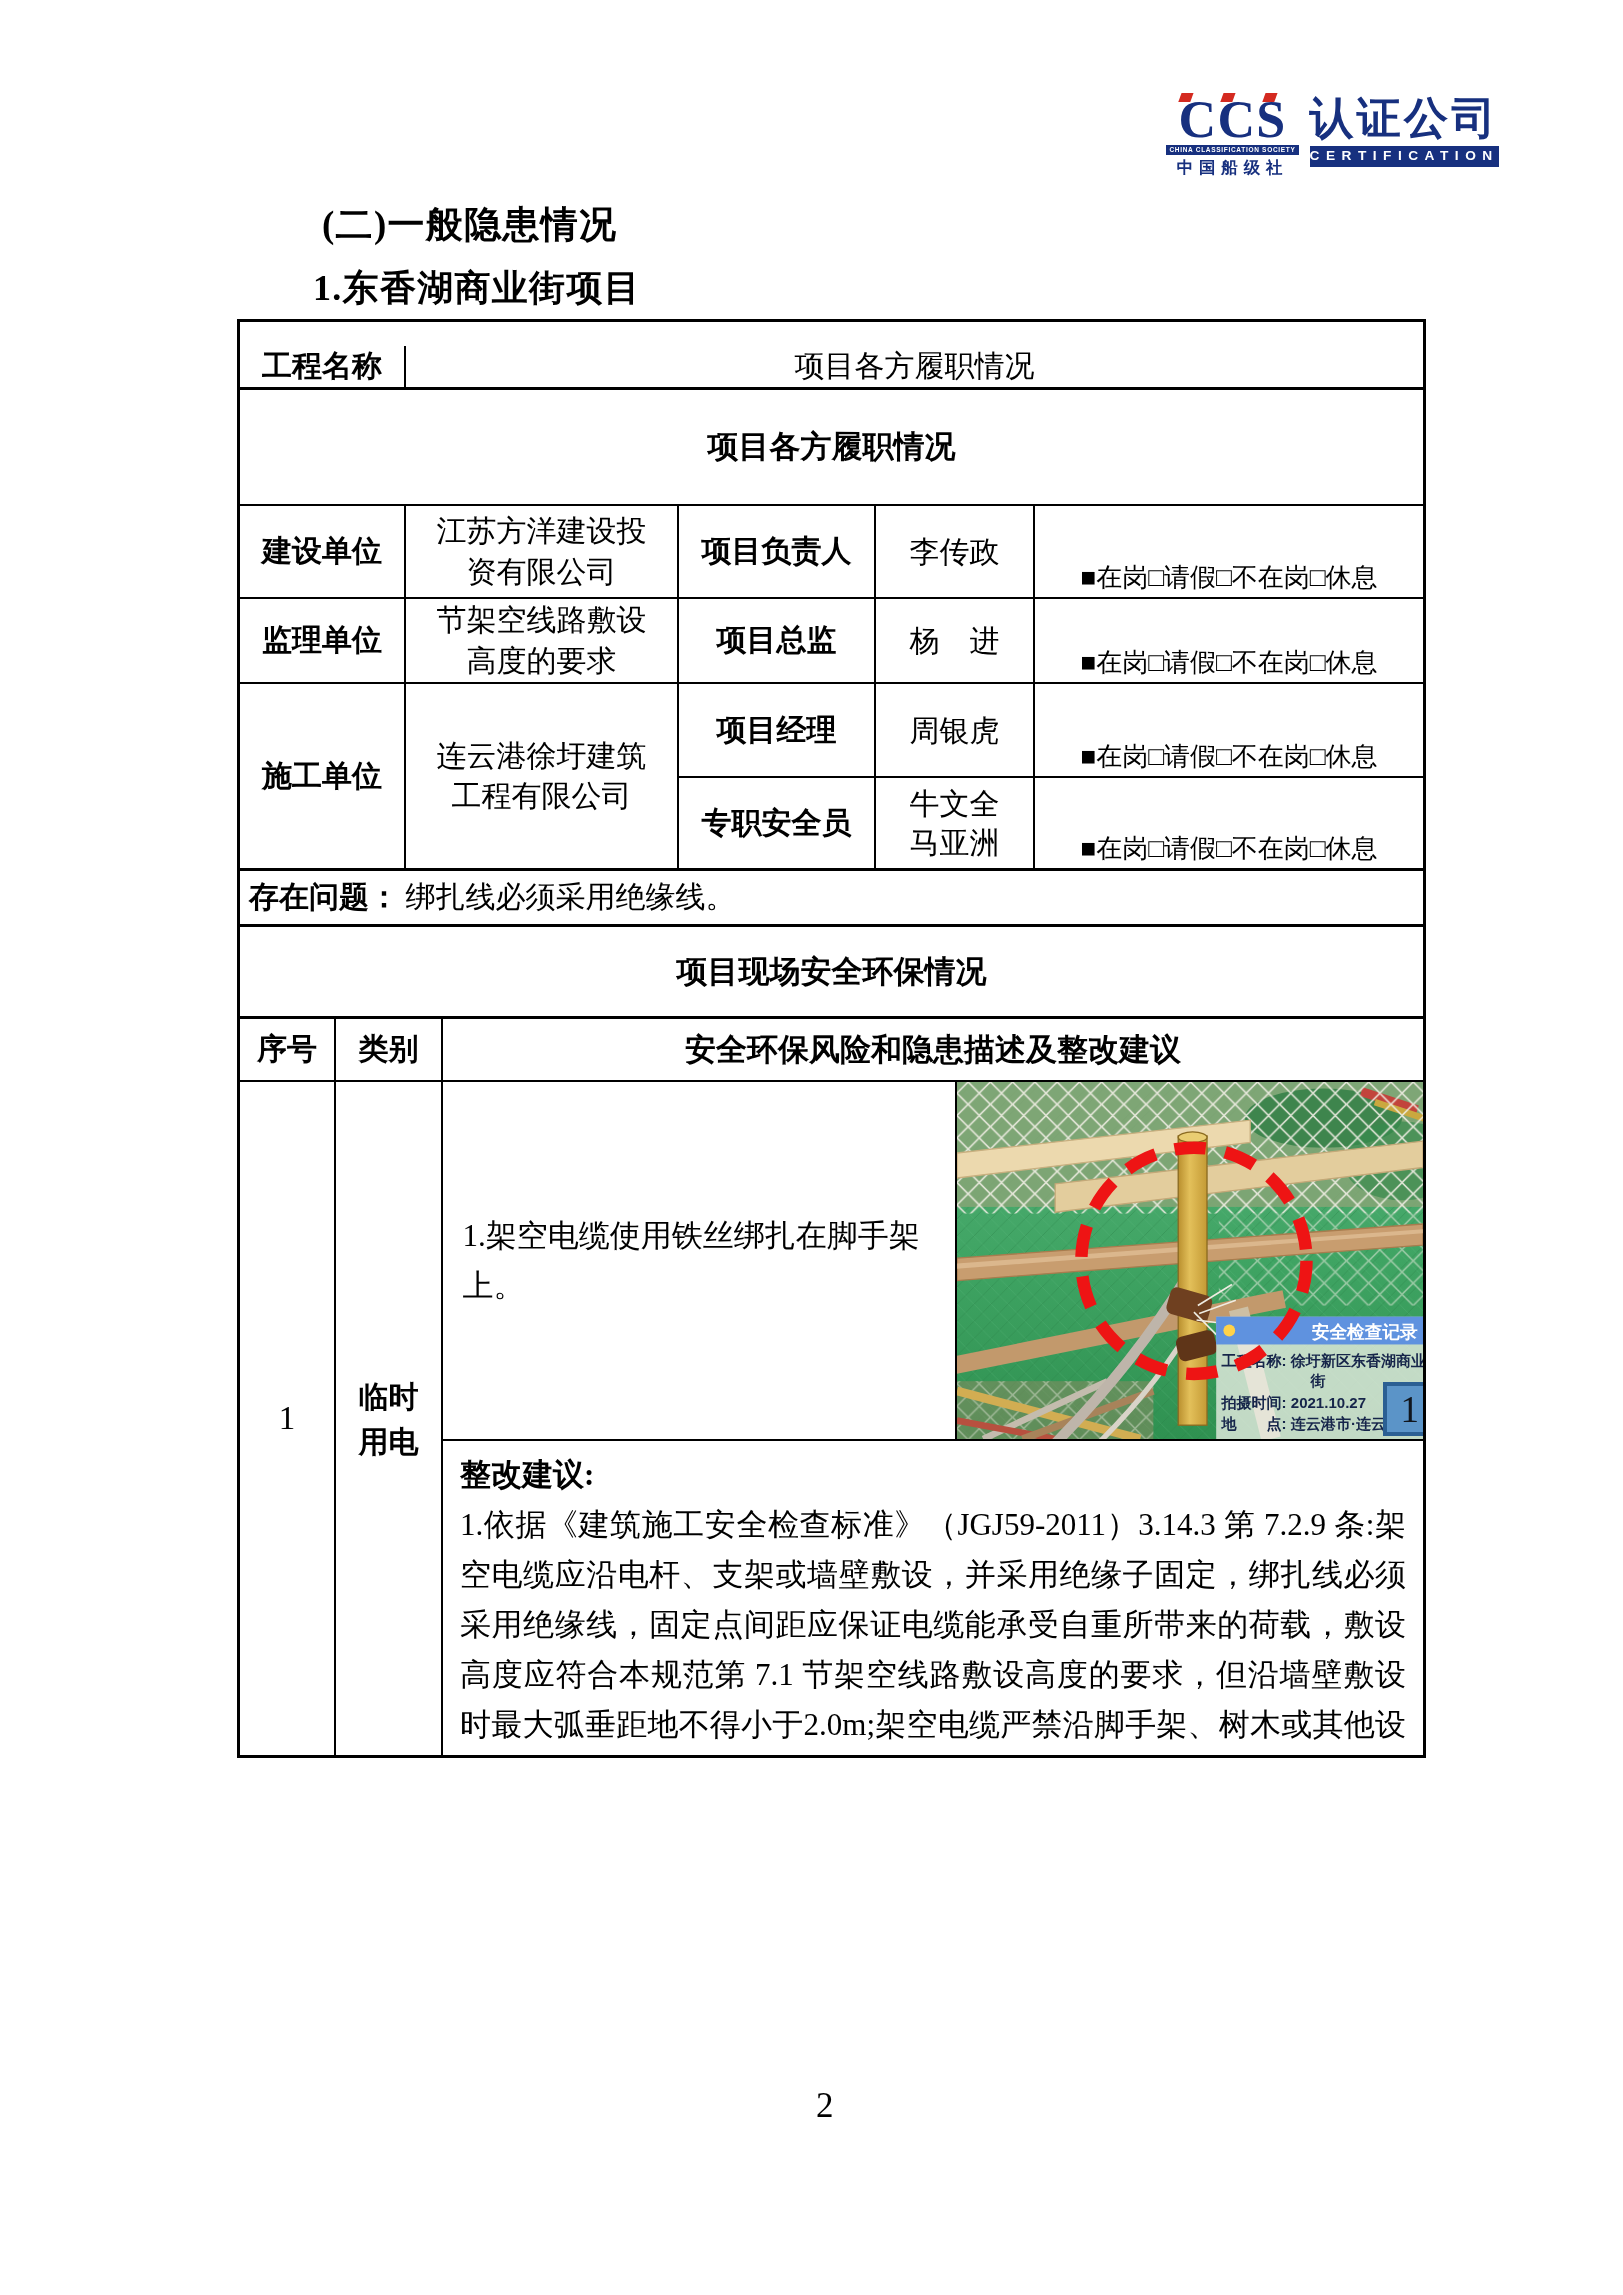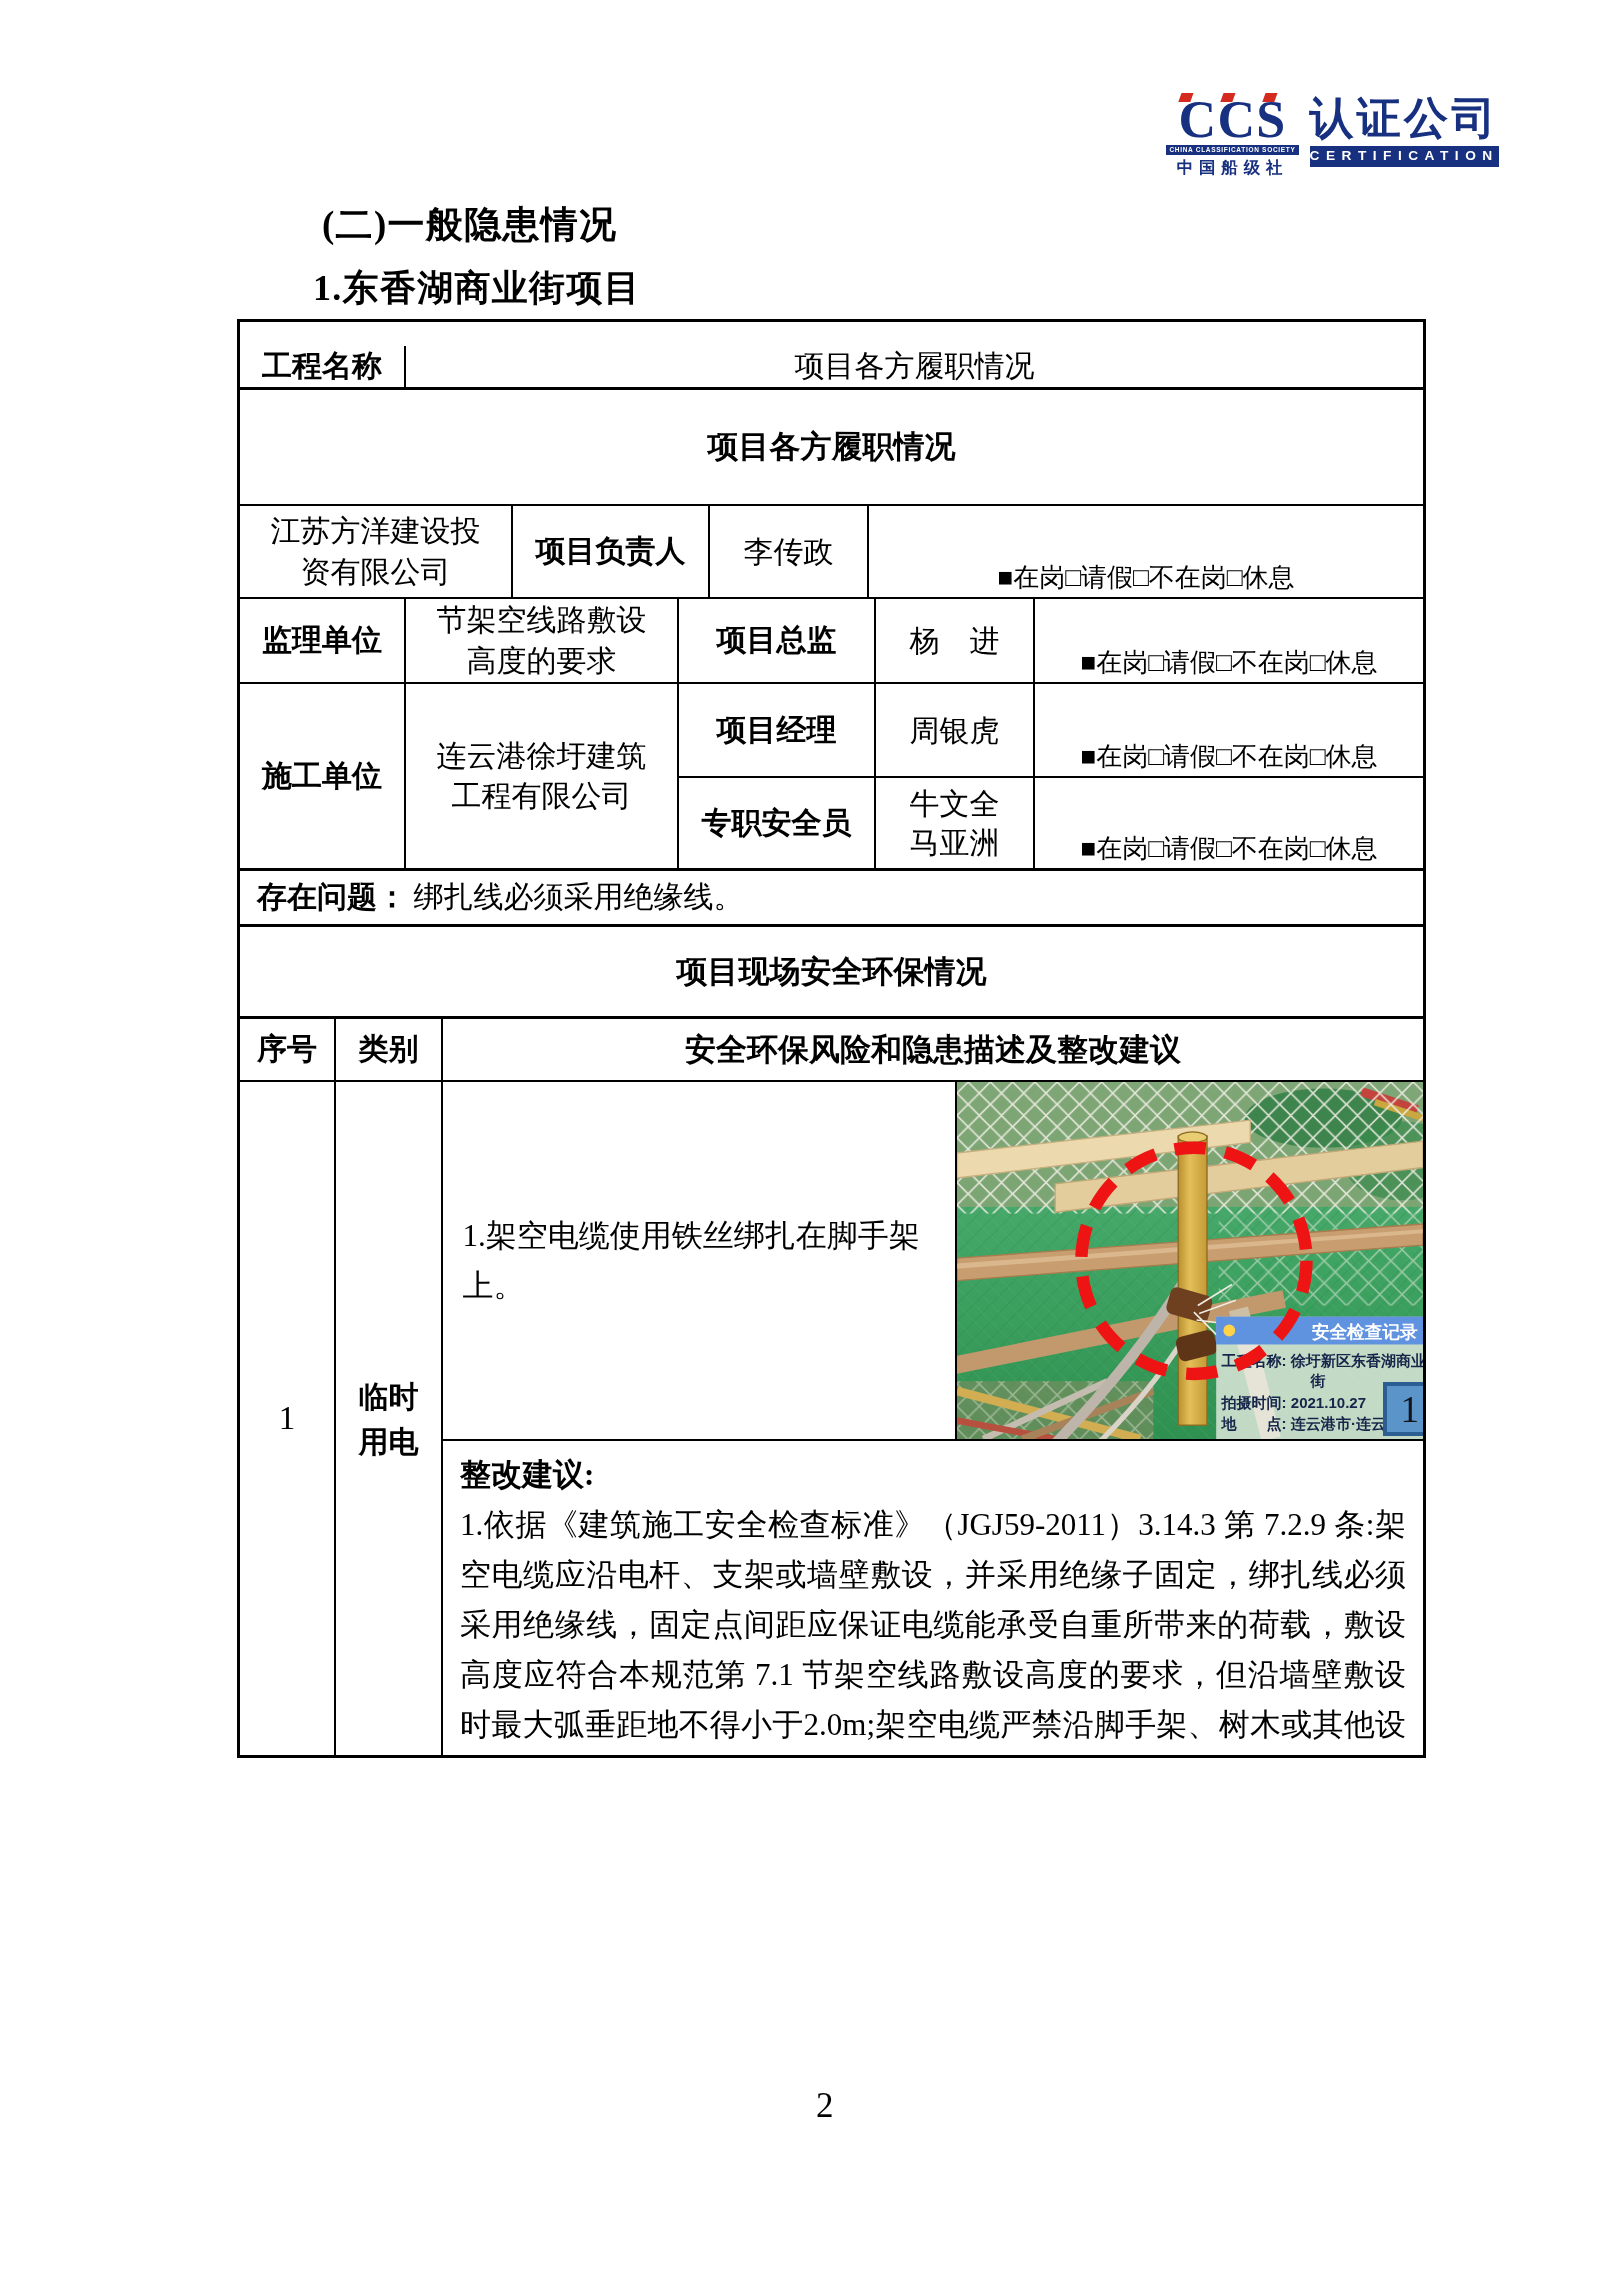--- a/index.html
+++ b/index.html
@@ -32,21 +32,21 @@
   .cell{border-right:2px solid #000; box-sizing:border-box; display:flex; align-items:center; justify-content:center; text-align:center; overflow:hidden;}
   .cell.endc{border-right:none;}
   .bold{font-weight:bold;}
   .w-label{width:166px; flex:none;}
   .w-company{width:273px; flex:none; line-height:1.35;}
   .w-role{width:197px; flex:none;}
   .w-name{width:159px; flex:none; white-space:pre-line; line-height:1.3;}
   .status-cell{flex:1;align-items:flex-end;}
   .status-inner{width:332px; margin:0 auto; font-size:26px; line-height:1.5; text-align:center;}
   .company-inner{width:226px; margin:0 auto;}
-  .leftpad{justify-content:flex-start; text-align:left; padding-left:17px;}
+  .leftpad{justify-content:flex-start; text-align:left; padding-left:9px;}
   .problem-val{margin-left:6.5px; font-weight:normal;}
   .w-no{width:96px; flex:none;}
   .w-cat{width:107px; flex:none;}
   .cat-inner{width:68px; margin:0 auto; line-height:1.5;}
   .stack{flex:1; display:flex; flex-direction:column; min-width:0;}
   .subrow{display:flex; min-height:0;}
   .subrow.divide{border-bottom:2px solid #000;}
   .issue-cell{width:514px; flex:none; justify-content:flex-start; text-align:left; padding:0 19.6px; font-size:31px; line-height:1.6; box-sizing:border-box;}
   .photo-cell{flex:1; position:relative; border-right:none; padding:0;}
   .photo-cell svg{display:block; width:100%; height:100%;}
@@ -89,20 +89,21 @@
     <div class="row thick" style="height:68px;align-items:flex-end;">
       <div class="cell w-label bold">工程名称</div>
       <div class="cell endc" style="flex:1;">项目各方履职情况</div>
     </div>
 
     <div class="row" style="height:116px;">
       <div class="cell endc bold" style="flex:1; font-size:31px;">项目各方履职情况</div>
     </div>
 
     <div class="row" style="height:93px;">
+      <div class="cell w-label bold">建设单位</div>
       <div class="cell w-company">
           <div class="company-inner">江苏方洋建设投资有限公司</div>
         </div>
       <div class="cell w-role bold">项目负责人</div>
       <div class="cell w-name">李传政</div>
       <div class="cell endc status-cell">
           <div class="status-inner">■在岗□请假□不在岗□休息</div>
         </div>
     </div>
 

